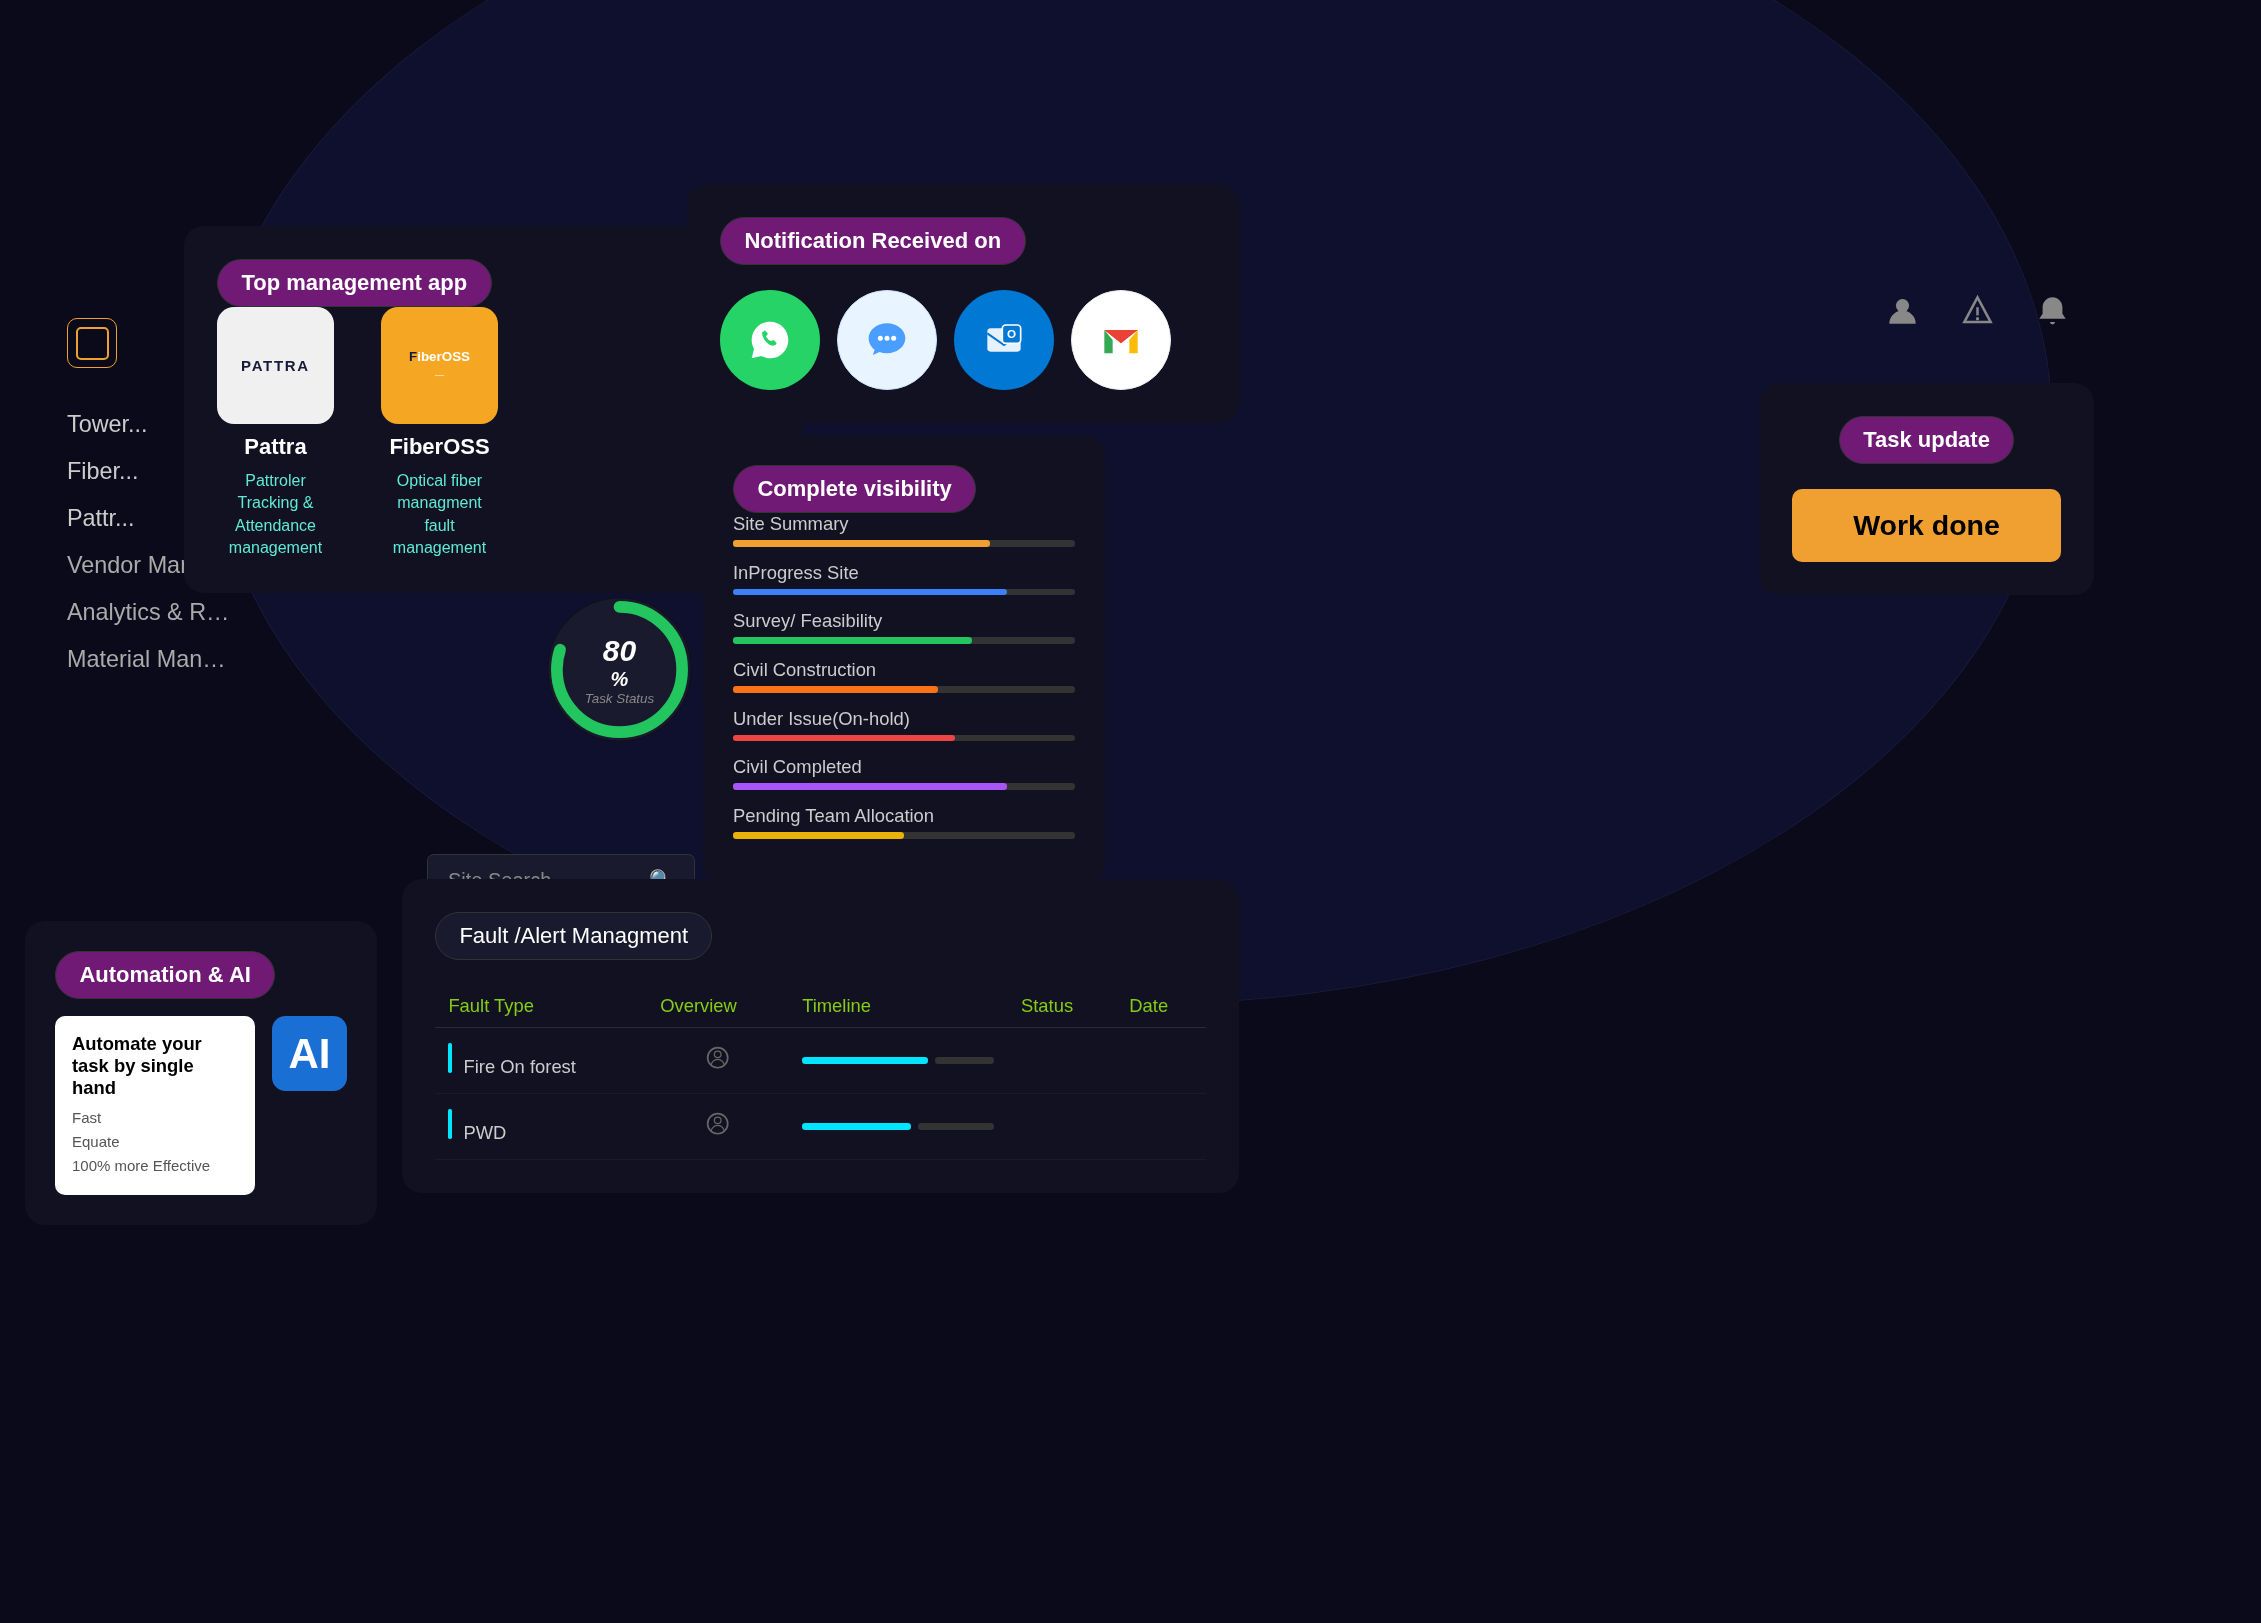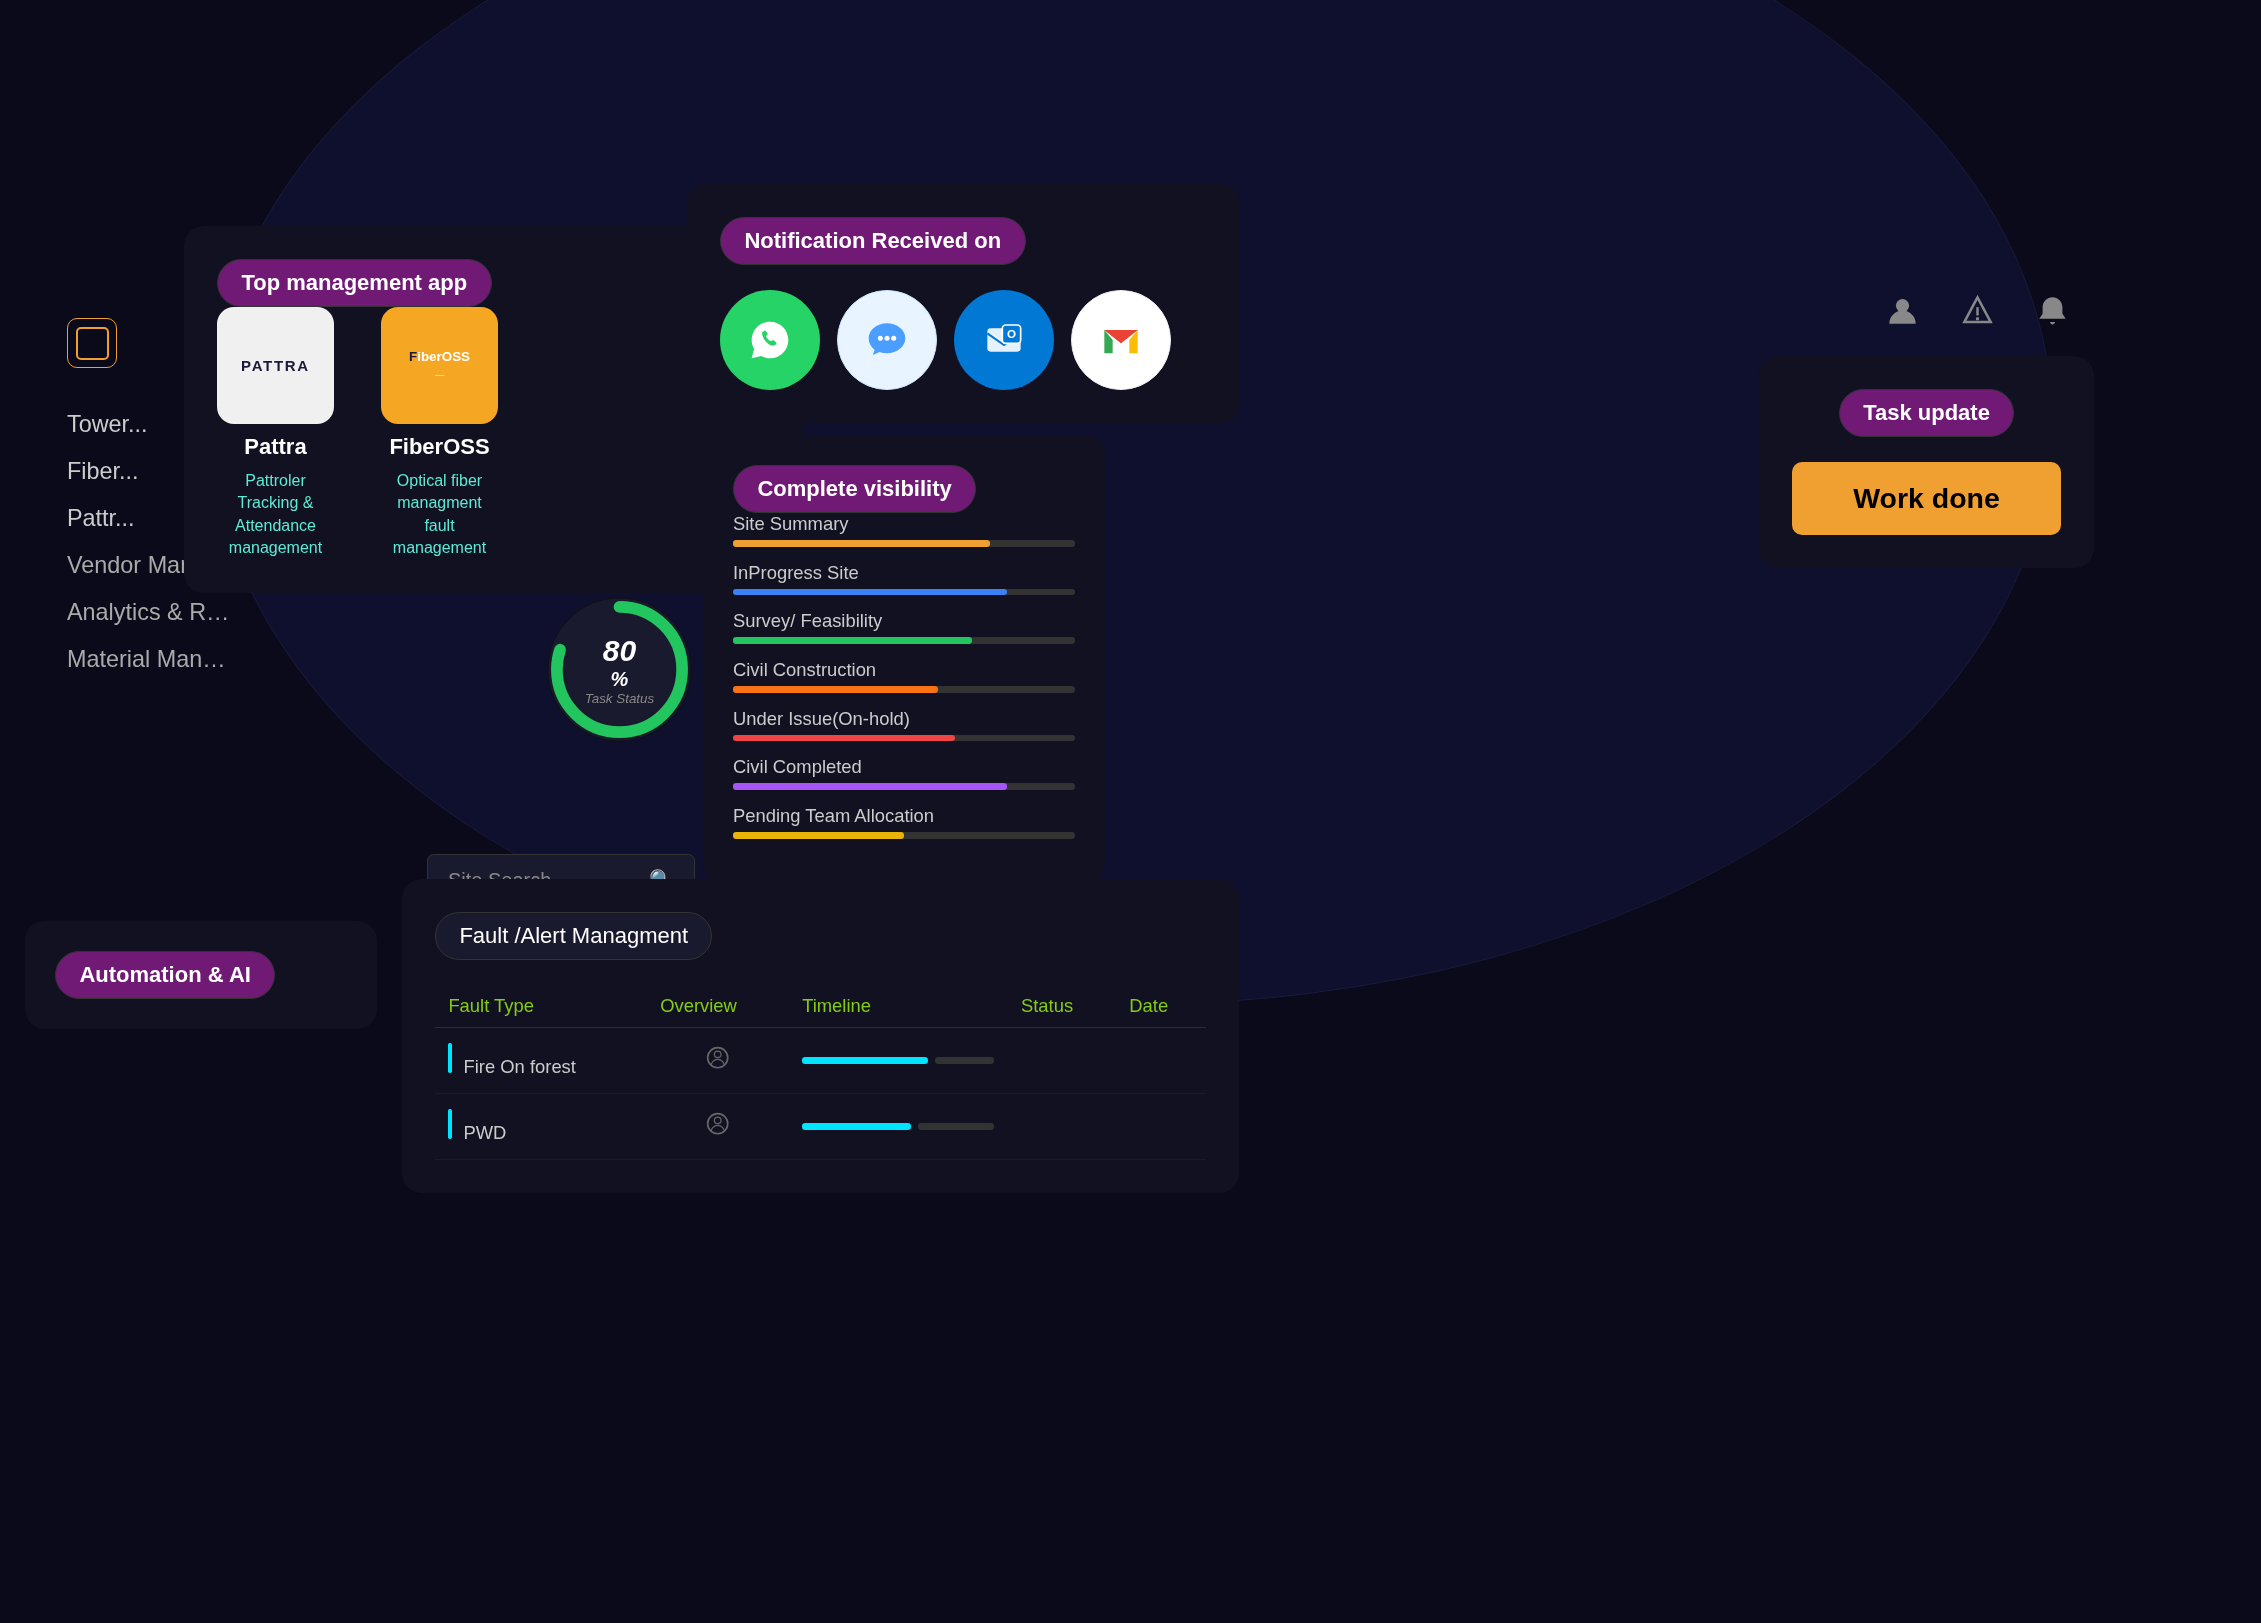--- a/index.html
+++ b/index.html
@@ -250,21 +250,21 @@
 
     .bar-fill {
       height: 6.7px;
       border-radius: 3.3px;
     }
 
     
     .task-update-card {
       position: absolute;
       right: 167px;
-      top: 356px;
+      top: 383px;
       width: 335px;
       background: #111122;
       border-radius: 20px;
       padding: 33px;
       z-index: 20;
       display: flex;
       flex-direction: column;
       align-items: center;
       gap: 25px;
     }
@@ -601,20 +601,31 @@
   </div>
 </div>
 
 <div class="task-update-card">
   <div class="card-pill">Task update</div>
   <button class="work-done-btn">Work done</button>
 </div>
 
 <div class="automation-card">
   <div class="card-pill">Automation &amp; AI</div>
+  <div class="automation-inner">
+    <div class="ai-text-block">
+      <div class="ai-title">Automate your task by single hand</div>
+      <div class="ai-details">
+        <div>Fast</div>
+        <div>Equate</div>
+        <div>100% more Effective</div>
+      </div>
+    </div>
+    <div class="ai-icon-block">AI</div>
+  </div>
 </div>
 
 <div class="site-search-container">
   <div class="site-search">
     <span>Site Search</span>
     <span>🔍</span>
   </div>
 </div>
 
 <div class="fault-card">

